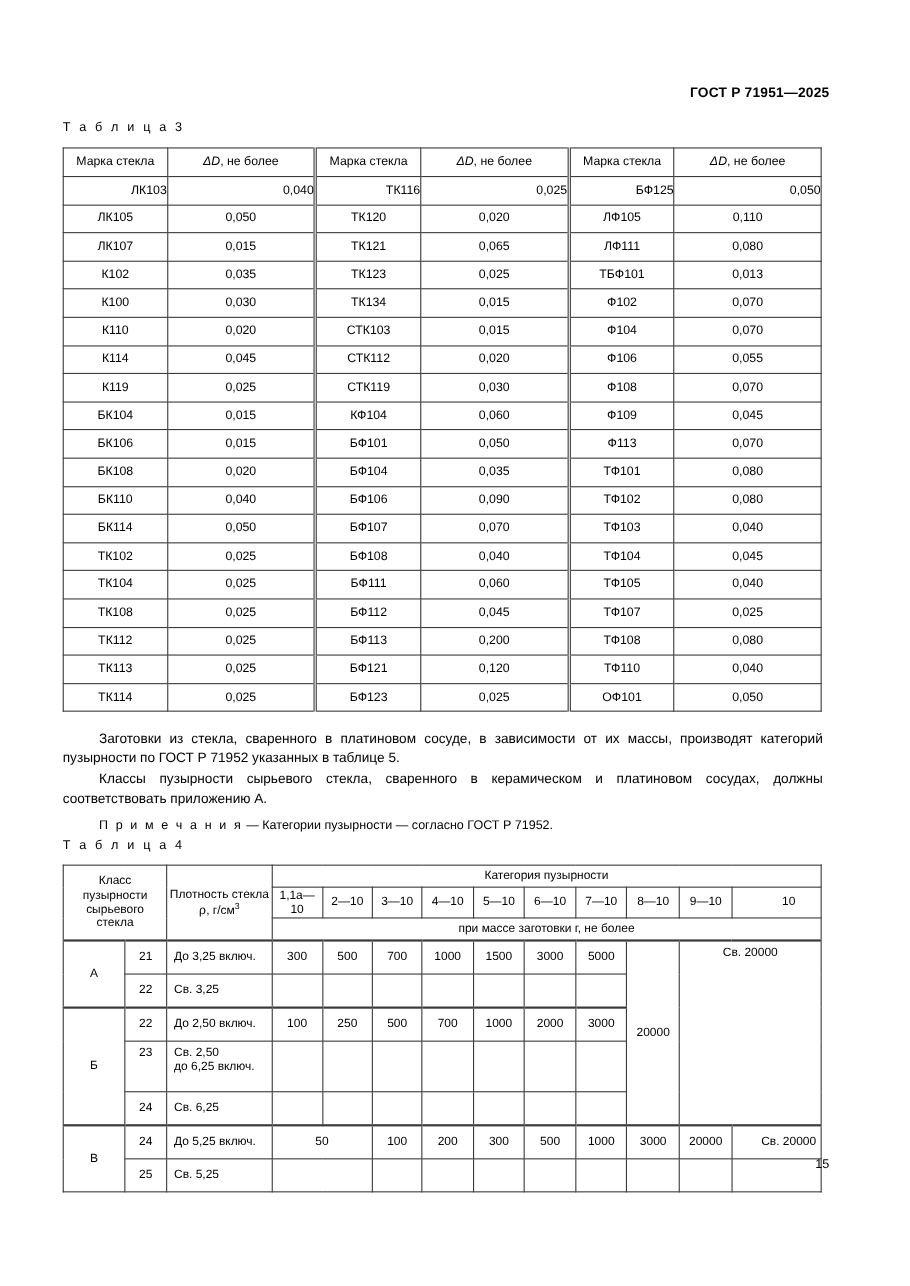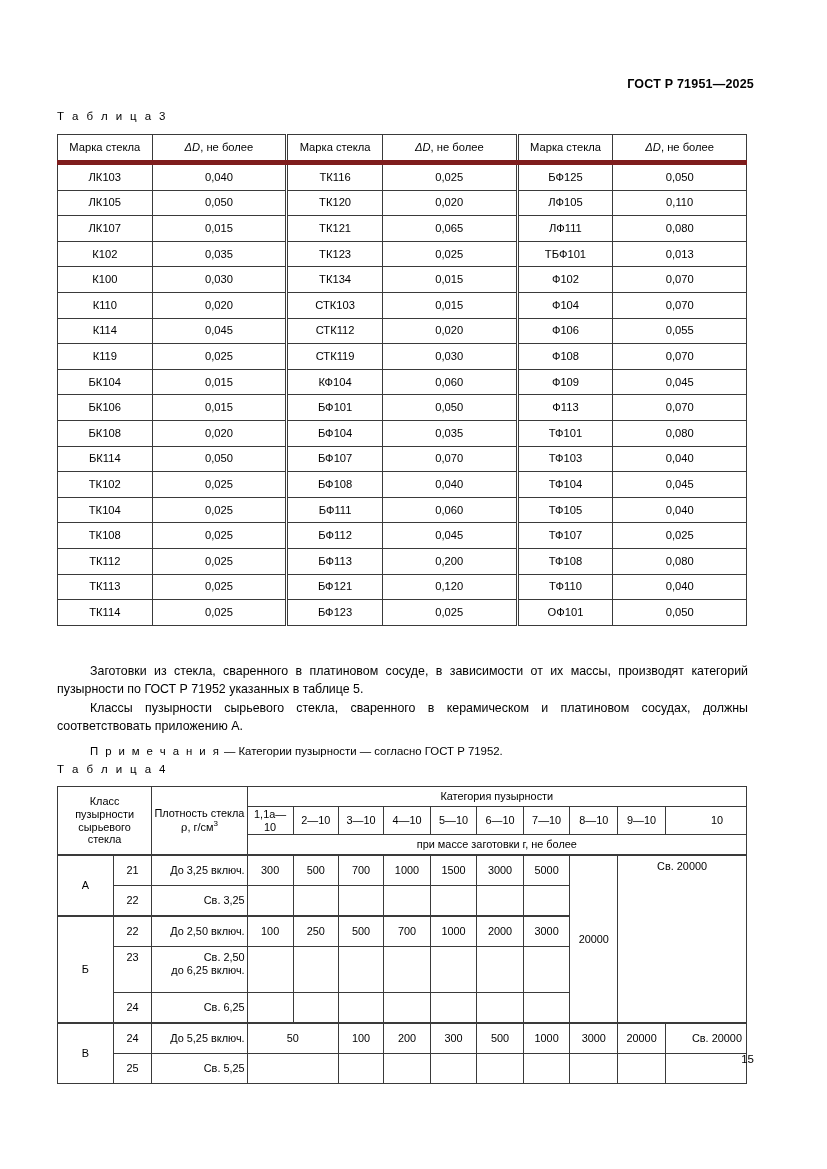--- a/index.html
+++ b/index.html
@@ -63,21 +63,21 @@
     width: 690px;
   }
   #table3 td, #table3 th {
     height: 24.6px;
     font-size: 11.2px;
   }
   #table3 thead th { height: 25px; }
   #table3 .sep { border-left: 3px double #3a3a3a; }
   #table3 .colmark { width: 95px; }
   #table3 .colval  { width: 135px; }
-  #table3 tbody tr:first-child td { border-top: 5px solid #7f1d1d; }
+  #table3 tbody tr:first-child td { border-top: 1px solid #7f1d1d; text-align: right; }
   .dsym { font-style: italic; }
 
   
   .para {
     position: absolute;
     left: 57px;
     width: 691px;
     font-size: 12.4px;
     line-height: 17.6px;
     text-align: justify;
@@ -104,21 +104,21 @@
   }
   #table4 td, #table4 th {
     font-size: 10.9px;
     padding: 1px 2px;
   }
   #table4 .hcls   { width: 56px; }
   #table4 .hnum   { width: 36px; }
   #table4 .hdens  { width: 96px; }
   #table4 .cnum   { width: 46px; }
   #table4 .cwide  { width: 60px; padding-left: 24px; }
-  #table4 .lcell  { text-align: right; padding-left: 6px; }
+  #table4 .lcell  { text-align: left; padding-left: 6px; }
   #table4 .thick  { border-top: 2px solid #3a3a3a; }
   #table4 .vtop   { vertical-align: top; padding-top: 4px; }
   #table4 .sup    { font-size: 8px; vertical-align: super; }
   .rho { font-family: "DejaVu Serif", serif; font-style: normal; }
 
   
   .page-number {
     position: absolute;
     right: 73px;
     top: 1053px;
@@ -237,20 +237,28 @@
           <td>0,050</td>
           <td class="sep">Ф113</td>
           <td>0,070</td>
         </tr>
         <tr>
           <td>БК108</td>
           <td>0,020</td>
           <td class="sep">БФ104</td>
           <td>0,035</td>
           <td class="sep">ТФ101</td>
+          <td>0,080</td>
+        </tr>
+        <tr>
+          <td>БК110</td>
+          <td>0,040</td>
+          <td class="sep">БФ106</td>
+          <td>0,090</td>
+          <td class="sep">ТФ102</td>
           <td>0,080</td>
         </tr>
         <tr>
           <td>БК114</td>
           <td>0,050</td>
           <td class="sep">БФ107</td>
           <td>0,070</td>
           <td class="sep">ТФ103</td>
           <td>0,040</td>
         </tr>

